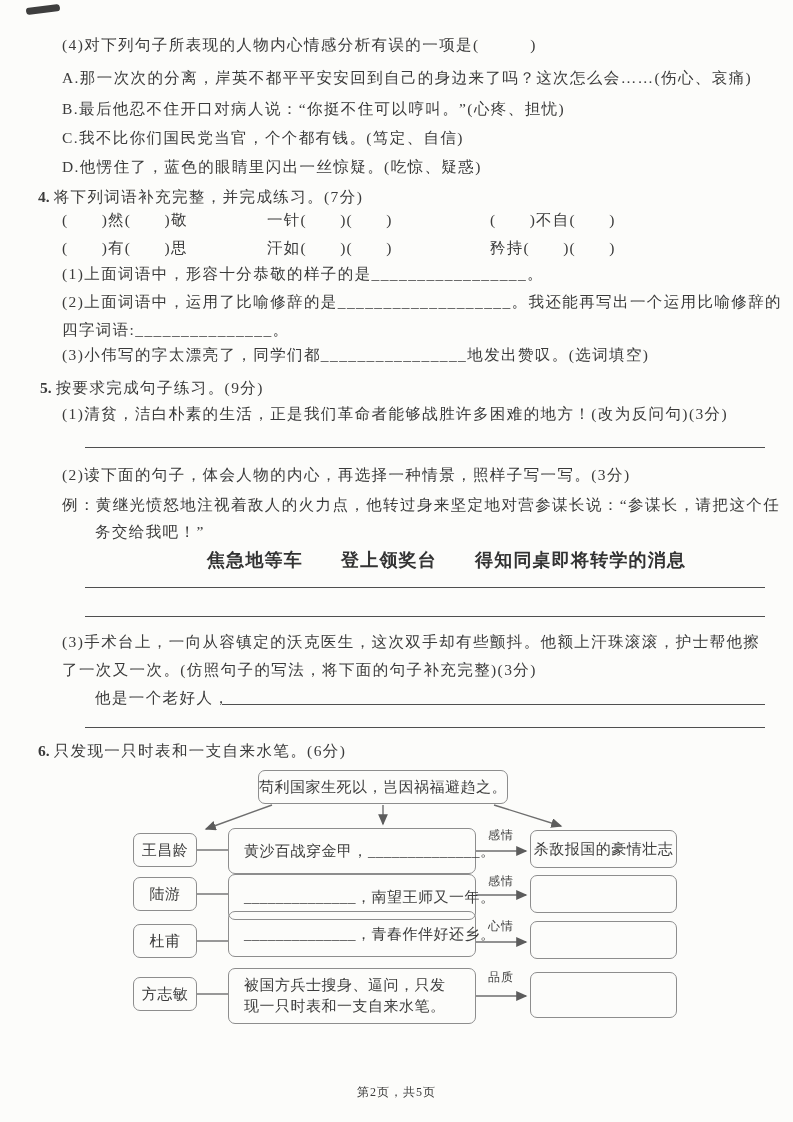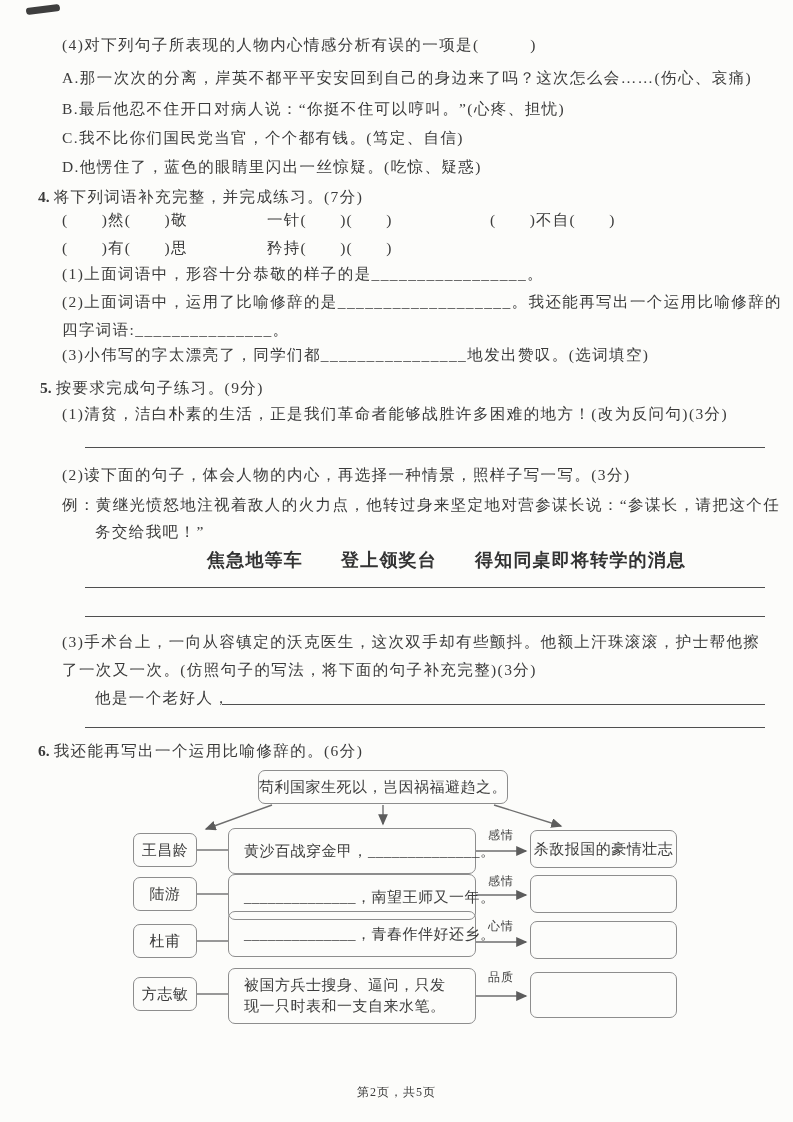--- a/index.html
+++ b/index.html
@@ -87,20 +87,21 @@
   <div class="line qhead" style="top:186px">
     <span class="qnum">4.</span><span>将下列词语补充完整，并完成练习。(7分)</span>
   </div>
   <div class="wordrow" style="top:210px">
     <span class="wcol1">(　　)然(　　)敬</span>
     <span class="wcol2">一针(　　)(　　)</span>
     <span class="wcol3">(　　)不自(　　)</span>
   </div>
   <div class="wordrow" style="top:238px">
     <span class="wcol1">(　　)有(　　)思</span>
+    <span class="wcol2">汗如(　　)(　　)</span>
     <span class="wcol3">矜持(　　)(　　)</span>
   </div>
   <div class="line" style="top:263px">(1)上面词语中，形容十分恭敬的样子的是_________________。</div>
   <div class="line" style="top:291px">(2)上面词语中，运用了比喻修辞的是___________________。我还能再写出一个运用比喻修辞的</div>
   <div class="line" style="top:319px">四字词语:_______________。</div>
   <div class="line" style="top:344px">(3)小伟写的字太漂亮了，同学们都________________地发出赞叹。(选词填空)</div>
 
   <div class="line qhead" style="top:377px;left:40px">
     <span class="qnum">5.</span><span>按要求完成句子练习。(9分)</span>
   </div>
@@ -118,21 +119,21 @@
   <div class="rule rule-full" style="top:587px"></div>
   <div class="rule rule-full" style="top:616px"></div>
 
   <div class="line" style="top:631px">(3)手术台上，一向从容镇定的沃克医生，这次双手却有些颤抖。他额上汗珠滚滚，护士帮他擦</div>
   <div class="line" style="top:659px">了一次又一次。(仿照句子的写法，将下面的句子补充完整)(3分)</div>
   <div class="line" style="top:687px;left:95px">他是一个老好人，</div>
   <div class="rule" style="top:704px;left:222px;width:543px"></div>
   <div class="rule rule-full" style="top:727px"></div>
 
   <div class="line qhead" style="top:740px">
-    <span class="qnum">6.</span><span>我还能再写出一个运用比喻修辞的。(6分)</span>
+    <span class="qnum">6.</span><span>只发现一只时表和一支自来水笔。(6分)</span>
   </div>
 
   <div class="dg">
     <svg class="dgsvg" width="793" height="290" viewBox="0 0 793 290">
       <defs>
         <marker id="arr" markerWidth="9" markerHeight="8" refX="7" refY="3.5" orient="auto">
           <path d="M0,0 L8,3.5 L0,7 Z" fill="#5c5c5c"></path>
         </marker>
       </defs>
       <g stroke="#6e6e6e" stroke-width="1.4" fill="none">

